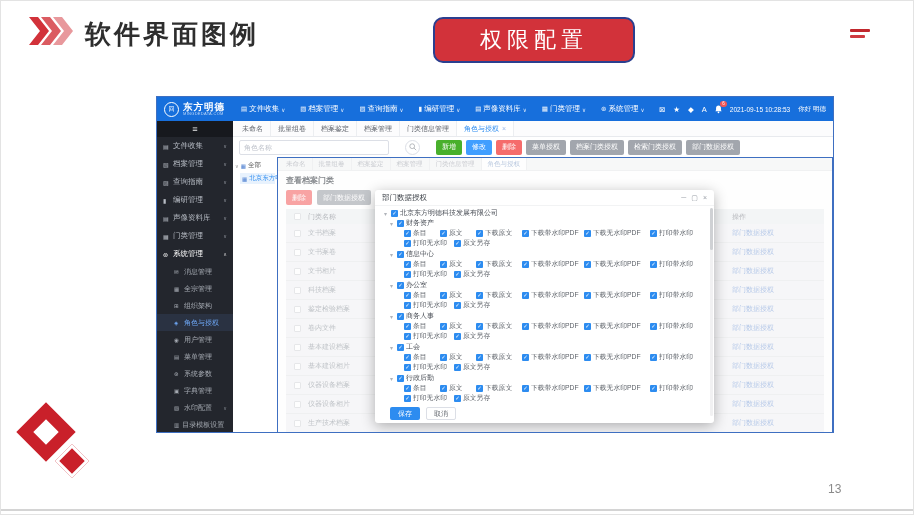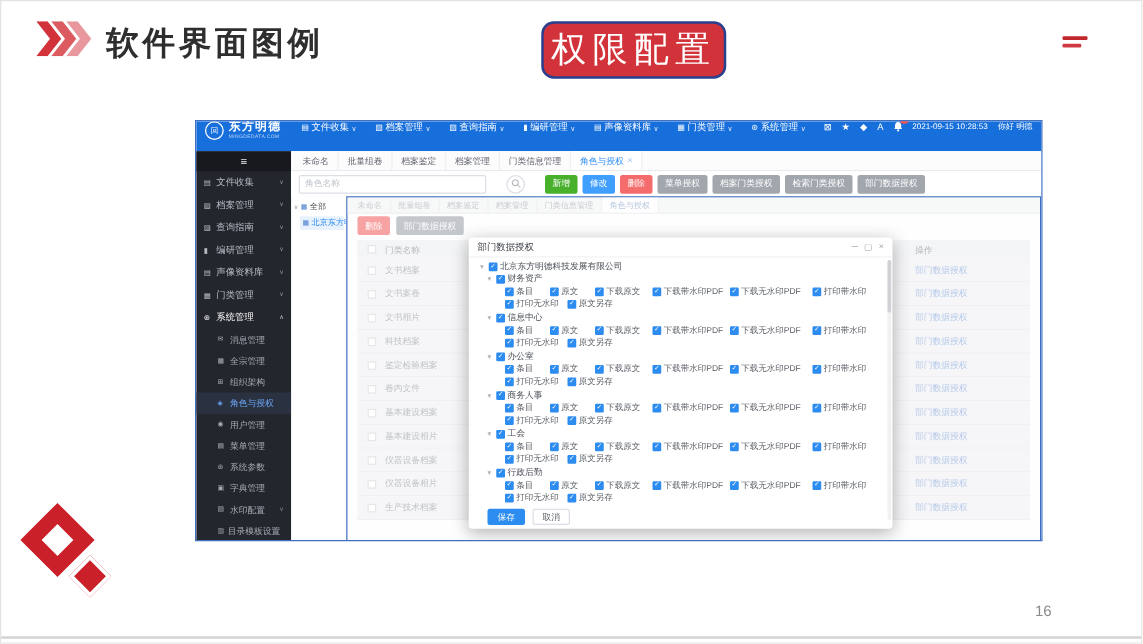--- a/index.html
+++ b/index.html
@@ -4,35 +4,35 @@
 <style>
   *{box-sizing:border-box;margin:0;padding:0;}
   html,body{width:914px;height:515px;}
   body{font-family:"Liberation Sans","DejaVu Sans",sans-serif;background:#fff;position:relative;overflow:hidden;}
   .slide{position:absolute;inset:0;background:#fff;border:1px solid #e3e3e3;}
   .bottom-line{position:absolute;left:0;right:0;top:508px;height:2px;background:#d4d4d4;}
 
   
   .title-wrap{position:absolute;left:28px;top:16px;display:flex;align-items:flex-start;gap:10px;}
   .title-wrap h1{font-size:26px;font-weight:bold;color:#2e2e2e;letter-spacing:3px;}
-  .badge{position:absolute;left:432px;top:16px;width:148px;height:46px;background:#d2323a;
-    border:2px solid #2b3f8f;border-radius:10px;color:#fff;font-size:28px;letter-spacing:5px;
+  .badge{position:absolute;left:432px;top:16px;width:202px;height:46px;background:#d2323a;
+    border:2px solid #2b3f8f;border-radius:10px;color:#fff;font-size:22px;letter-spacing:5px;
     display:flex;align-items:center;justify-content:center;}
   .menu-lines{position:absolute;left:849px;top:28px;width:22px;}
   .menu-lines div{height:3px;background:#c1272d;border-radius:1px;}
   .menu-lines div:first-child{width:20px;}
   .menu-lines div:last-child{width:15px;margin-top:3px;background:#cf3a40;}
   .diamonds{position:absolute;left:14px;top:400px;width:95px;height:100px;}
   .d1{position:absolute;left:10px;top:10px;width:42px;height:42px;border:12px solid #c9202a;transform:rotate(45deg);background:#fff;}
   .d2{position:absolute;left:45px;top:48px;width:24px;height:24px;background:#c9202a;border:3px solid #fff;transform:rotate(45deg);}
   .page-num{position:absolute;left:827px;top:481px;font-size:12px;color:#8a8a8a;}
 
   
   .app{position:absolute;left:155px;top:95px;width:678px;height:337px;border:1px solid #3e6fc1;background:#fff;overflow:hidden;}
-  .app-header{height:24px;background:#176fdc;display:flex;align-items:flex-start;color:#fff;padding:0 7px;}
+  .app-header{height:24px;background:#176fdc;display:flex;align-items:center;color:#fff;padding:0 7px;}
   .logo{width:15px;height:15px;border:1.5px solid #fff;border-radius:50%;display:flex;align-items:center;justify-content:center;font-size:6px;flex-shrink:0;}
   .brand{margin-left:4px;line-height:1.1;}
   .brand-name{font-size:9.5px;font-weight:bold;letter-spacing:1px;}
   .brand-sub{font-size:4px;color:#bcd6f7;letter-spacing:.3px;}
   .nav{display:flex;margin-left:16px;gap:15px;}
   .nav-item{display:flex;align-items:center;gap:2px;font-size:7.5px;white-space:nowrap;cursor:pointer;}
   .nav-ic{font-size:6.5px;opacity:.95;}
   .nav-caret::after{content:"∨";font-size:5.5px;opacity:.85;}
   .header-right{margin-left:auto;display:flex;align-items:center;gap:8px;font-size:7px;}
   .hr-ic{font-size:7.5px;}
@@ -412,20 +412,21 @@
                 </span>
 
                 <span class="sw-tab">
                   <span>门类信息管理</span>
                 </span>
 
                 <span class="sw-tab active">
                   <span>角色与授权</span>
                 </span>
               </div>
+            <div class="sw-title">查看档案门类</div>
             <div class="sw-btns">
 
                 <button class="btn red">删除</button>
 
                 <button class="btn gray">部门数据授权</button>
               </div>
             <div class="sw-table">
               <div class="swt-head">
                 <span class="c-cb">
                     <span class="sq"></span>
@@ -893,15 +894,15 @@
         </div>
       </div>
     </div>
   </div>
 
   <div class="diamonds">
     <div class="d1"></div>
     <div class="d2"></div>
   </div>
 
-  <div class="page-num">16</div>
+  <div class="page-num">13</div>
   <div class="bottom-line"></div>
 </div>
 
 </body></html>

